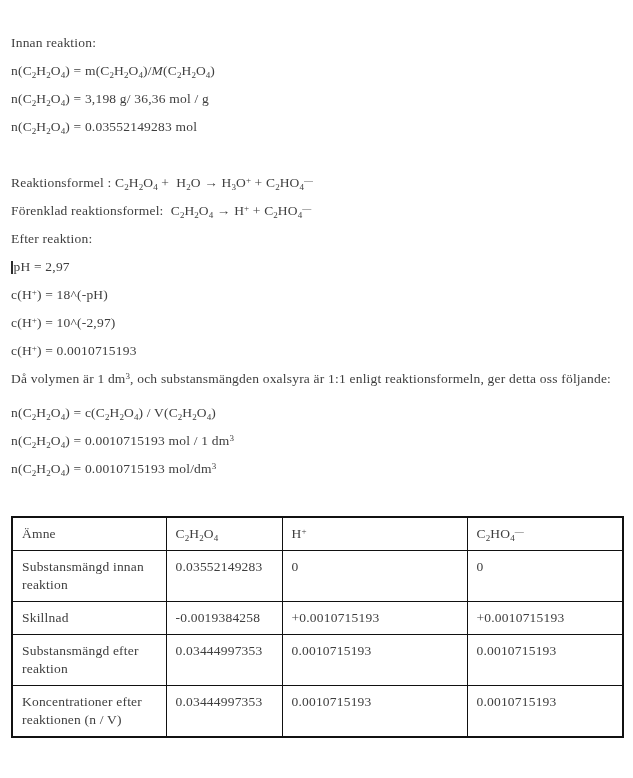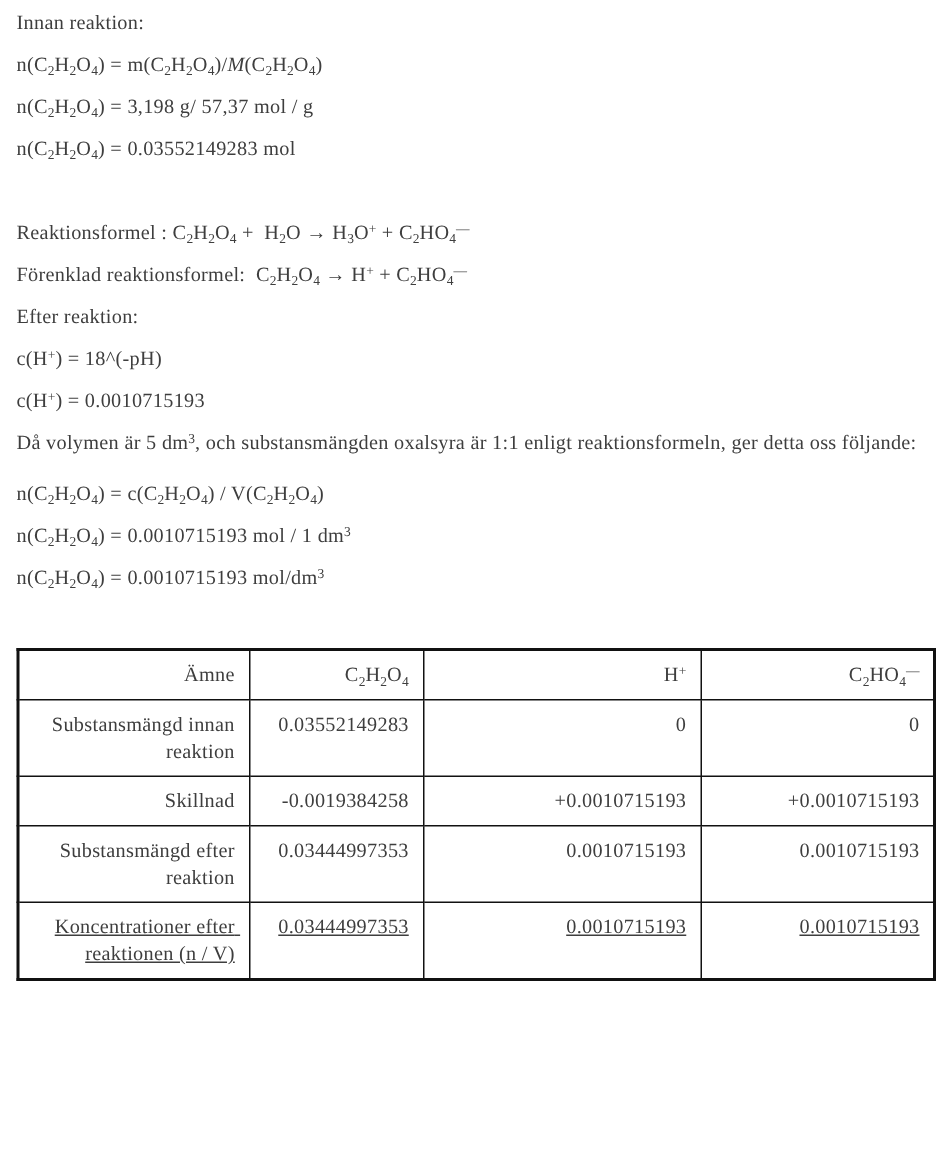--- a/index.html
+++ b/index.html
@@ -6,20 +6,21 @@
     margin: 0; padding: 0;
     width: 633px; height: 778px;
     background: #ffffff;
     overflow: hidden;
     font-family: "Liberation Serif", serif;
     color: #3e3e3e;
   }
   .page {
     padding: 6px 6px 0 11px;
     width: 611px;
+    margin-top: 28px;
   }
   .para {
     margin: 0 0 10px 0;
     font-size: 13.5px;
     line-height: 18px;
     white-space: pre-wrap;
     letter-spacing: 0.2px;
   }
   .para.spacer { height: 18px; }
   .para.volume-note { margin-bottom: 16px; }
@@ -37,55 +38,57 @@
     border-collapse: collapse;
     table-layout: fixed;
     width: 611px;
     border: 2px solid #111111;
   }
   table.results th, table.results td {
     border: 1px solid #111111;
     font-size: 13.5px;
     line-height: 18px;
     font-weight: normal;
-    text-align: right;
+    text-align: left;
     vertical-align: top;
     padding: 7px 9px;
     letter-spacing: 0.2px;
     white-space: pre-wrap;
     overflow: hidden;
   }
   tr.r-header { height: 32px; }
   tr.r-1 { height: 48px; }
   tr.r-2 { height: 33px; }
   tr.r-3 { height: 48px; }
-  tr.r-4 { height: 51px; text-decoration: underline; }
+  tr.r-4 { height: 51px; }
   col.c1 { width: 154px; }
   col.c2 { width: 116px; }
   col.c3 { width: 185px; }
   col.c4 { width: 156px; }
 </style>
 </head>
 <body>
 
 <div class="page">
 
   <p class="para"><span>Innan reaktion:</span></p>
   <p class="para"><span>n(C</span><sub>2</sub><span>H</span><sub>2</sub><span>O</span><sub>4</sub><span>) = m(C</span><sub>2</sub><span>H</span><sub>2</sub><span>O</span><sub>4</sub><span>)/</span><i>M</i><span>(C</span><sub>2</sub><span>H</span><sub>2</sub><span>O</span><sub>4</sub><span>)</span></p>
-  <p class="para"><span>n(C</span><sub>2</sub><span>H</span><sub>2</sub><span>O</span><sub>4</sub><span>) = 3,198 g/ 57,37 mol / g</span></p>
+  <p class="para"><span>n(C</span><sub>2</sub><span>H</span><sub>2</sub><span>O</span><sub>4</sub><span>) = 3,198 g/ 36,36 mol / g</span></p>
   <p class="para"><span>n(C</span><sub>2</sub><span>H</span><sub>2</sub><span>O</span><sub>4</sub><span>) = 0.03552149283 mol</span></p>
 
   <p class="para spacer"></p>
 
   <p class="para"><span>Reaktionsformel : C</span><sub>2</sub><span>H</span><sub>2</sub><span>O</span><sub>4</sub><span> +  H</span><sub>2</sub><span>O → H</span><sub>3</sub><span>O</span><sup>+</sup><span> + C</span><sub>2</sub><span>HO</span><sub>4</sub><sup>—</sup></p>
   <p class="para"><span>Förenklad reaktionsformel:  C</span><sub>2</sub><span>H</span><sub>2</sub><span>O</span><sub>4</sub><span> → H</span><sup>+</sup><span> + C</span><sub>2</sub><span>HO</span><sub>4</sub><sup>—</sup></p>
   <p class="para"><span>Efter reaktion:</span></p>
+  <p class="para"><span class="caret"></span><span><span>pH = 2,97</span></span></p>
   <p class="para"><span>c(H</span><sup>+</sup><span>) = 18^(-pH)</span></p>
+  <p class="para"><span>c(H</span><sup>+</sup><span>) = 10^(-2,97)</span></p>
   <p class="para"><span>c(H</span><sup>+</sup><span>) = 0.0010715193</span></p>
-  <p class="para volume-note"><span>Då volymen är 5 dm</span><sup>3</sup><span>, och substansmängden oxalsyra är 1:1 enligt reaktionsformeln, ger detta oss följande:</span></p>
+  <p class="para volume-note"><span>Då volymen är 1 dm</span><sup>3</sup><span>, och substansmängden oxalsyra är 1:1 enligt reaktionsformeln, ger detta oss följande:</span></p>
   <p class="para"><span>n(C</span><sub>2</sub><span>H</span><sub>2</sub><span>O</span><sub>4</sub><span>) = c(C</span><sub>2</sub><span>H</span><sub>2</sub><span>O</span><sub>4</sub><span>) / V(C</span><sub>2</sub><span>H</span><sub>2</sub><span>O</span><sub>4</sub><span>)</span></p>
   <p class="para"><span>n(C</span><sub>2</sub><span>H</span><sub>2</sub><span>O</span><sub>4</sub><span>) = 0.0010715193 mol / 1 dm</span><sup>3</sup></p>
   <p class="para"><span>n(C</span><sub>2</sub><span>H</span><sub>2</sub><span>O</span><sub>4</sub><span>) = 0.0010715193 mol/dm</span><sup>3</sup></p>
 
   <p class="para spacer"></p>
 
   <table class="results">
     <colgroup>
       <col class="c1">
         <col class="c2">

